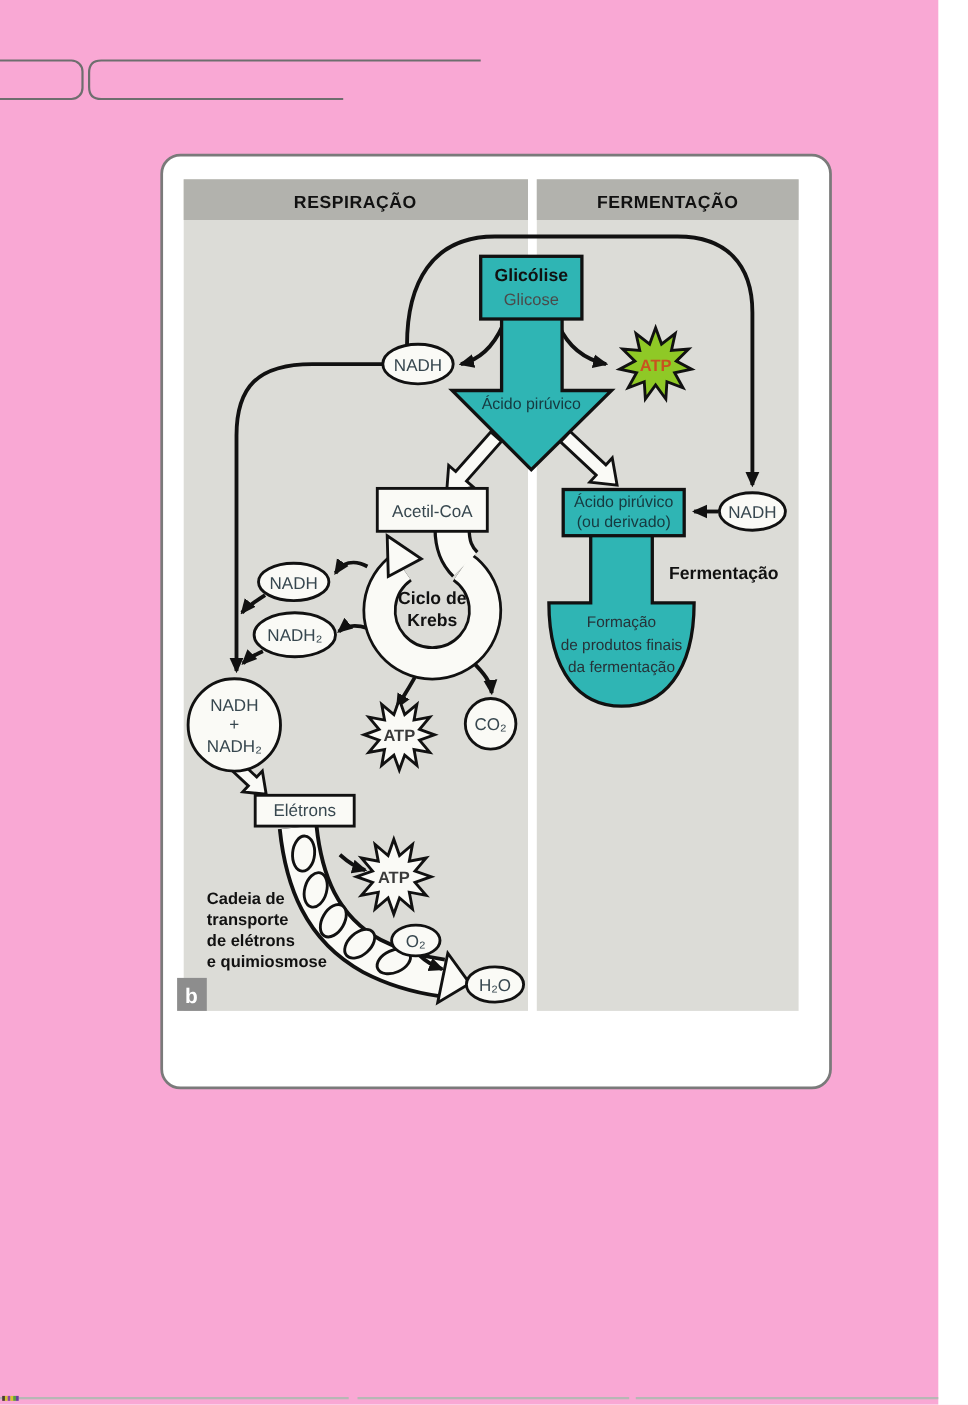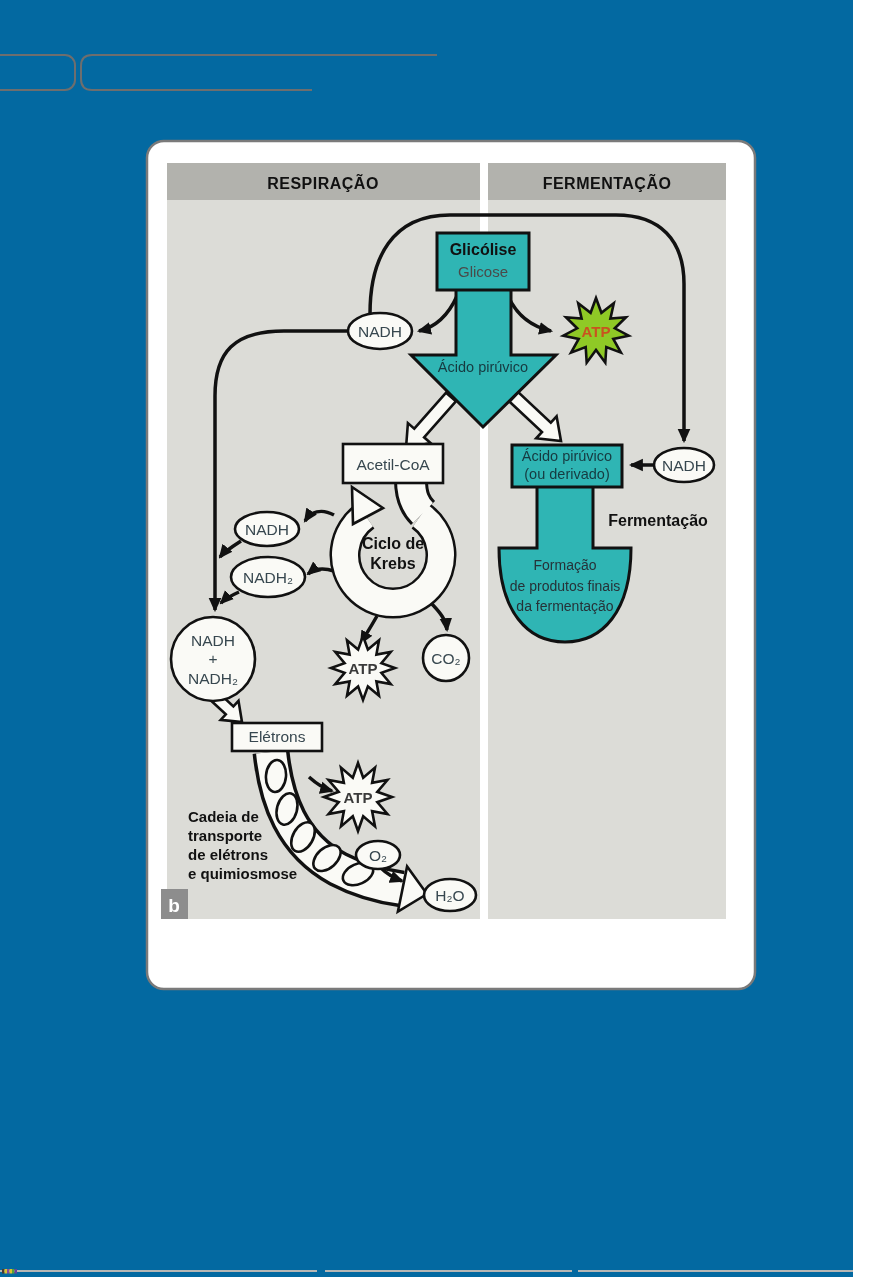--- a/index.html
+++ b/index.html
@@ -1,16 +1,16 @@
 <!DOCTYPE html>
 <html style="--teal: #2fb5b4; --atp-green: #8fc926; --atp-green-text: #c9531f; --panel-bg: #dcdcd7; --header-bg: #b2b2ad; --card-border: #7a7a7a; --label-dark: #37474f;"><head>
 <meta charset="utf-8">
 <style>
   html,body{margin:0;padding:0;background:#fff;}
-  #page{position:relative;width:853px;height:1277px;background:#0369a1;overflow:hidden;}
+  #page{position:relative;width:853px;height:1277px;background:#f9a8d4;overflow:hidden;}
   svg text{font-family:"Liberation Sans","DejaVu Sans",sans-serif;text-anchor:middle;}
   .card{fill:#ffffff;stroke:var(--card-border,#7a7a7a);stroke-width:2.5;}
   .panel{fill:var(--panel-bg,#dcdcd7);}
   .hdr{fill:var(--header-bg,#b2b2ad);}
   .hdr-txt{font-weight:bold;font-size:16px;fill:#111;letter-spacing:.5px;}
   .teal{fill:var(--teal,#2fb5b4);stroke:#111;stroke-width:3;}
   .wshape{fill:#fafaf6;stroke:#111;stroke-width:2.6;}
   .blk{stroke:#111;stroke-width:3.5;fill:none;}
   .node-label{fill:var(--label-dark,#37474f);font-size:15.5px;}
   .teal-label{fill:#163a40;font-size:14.5px;}

